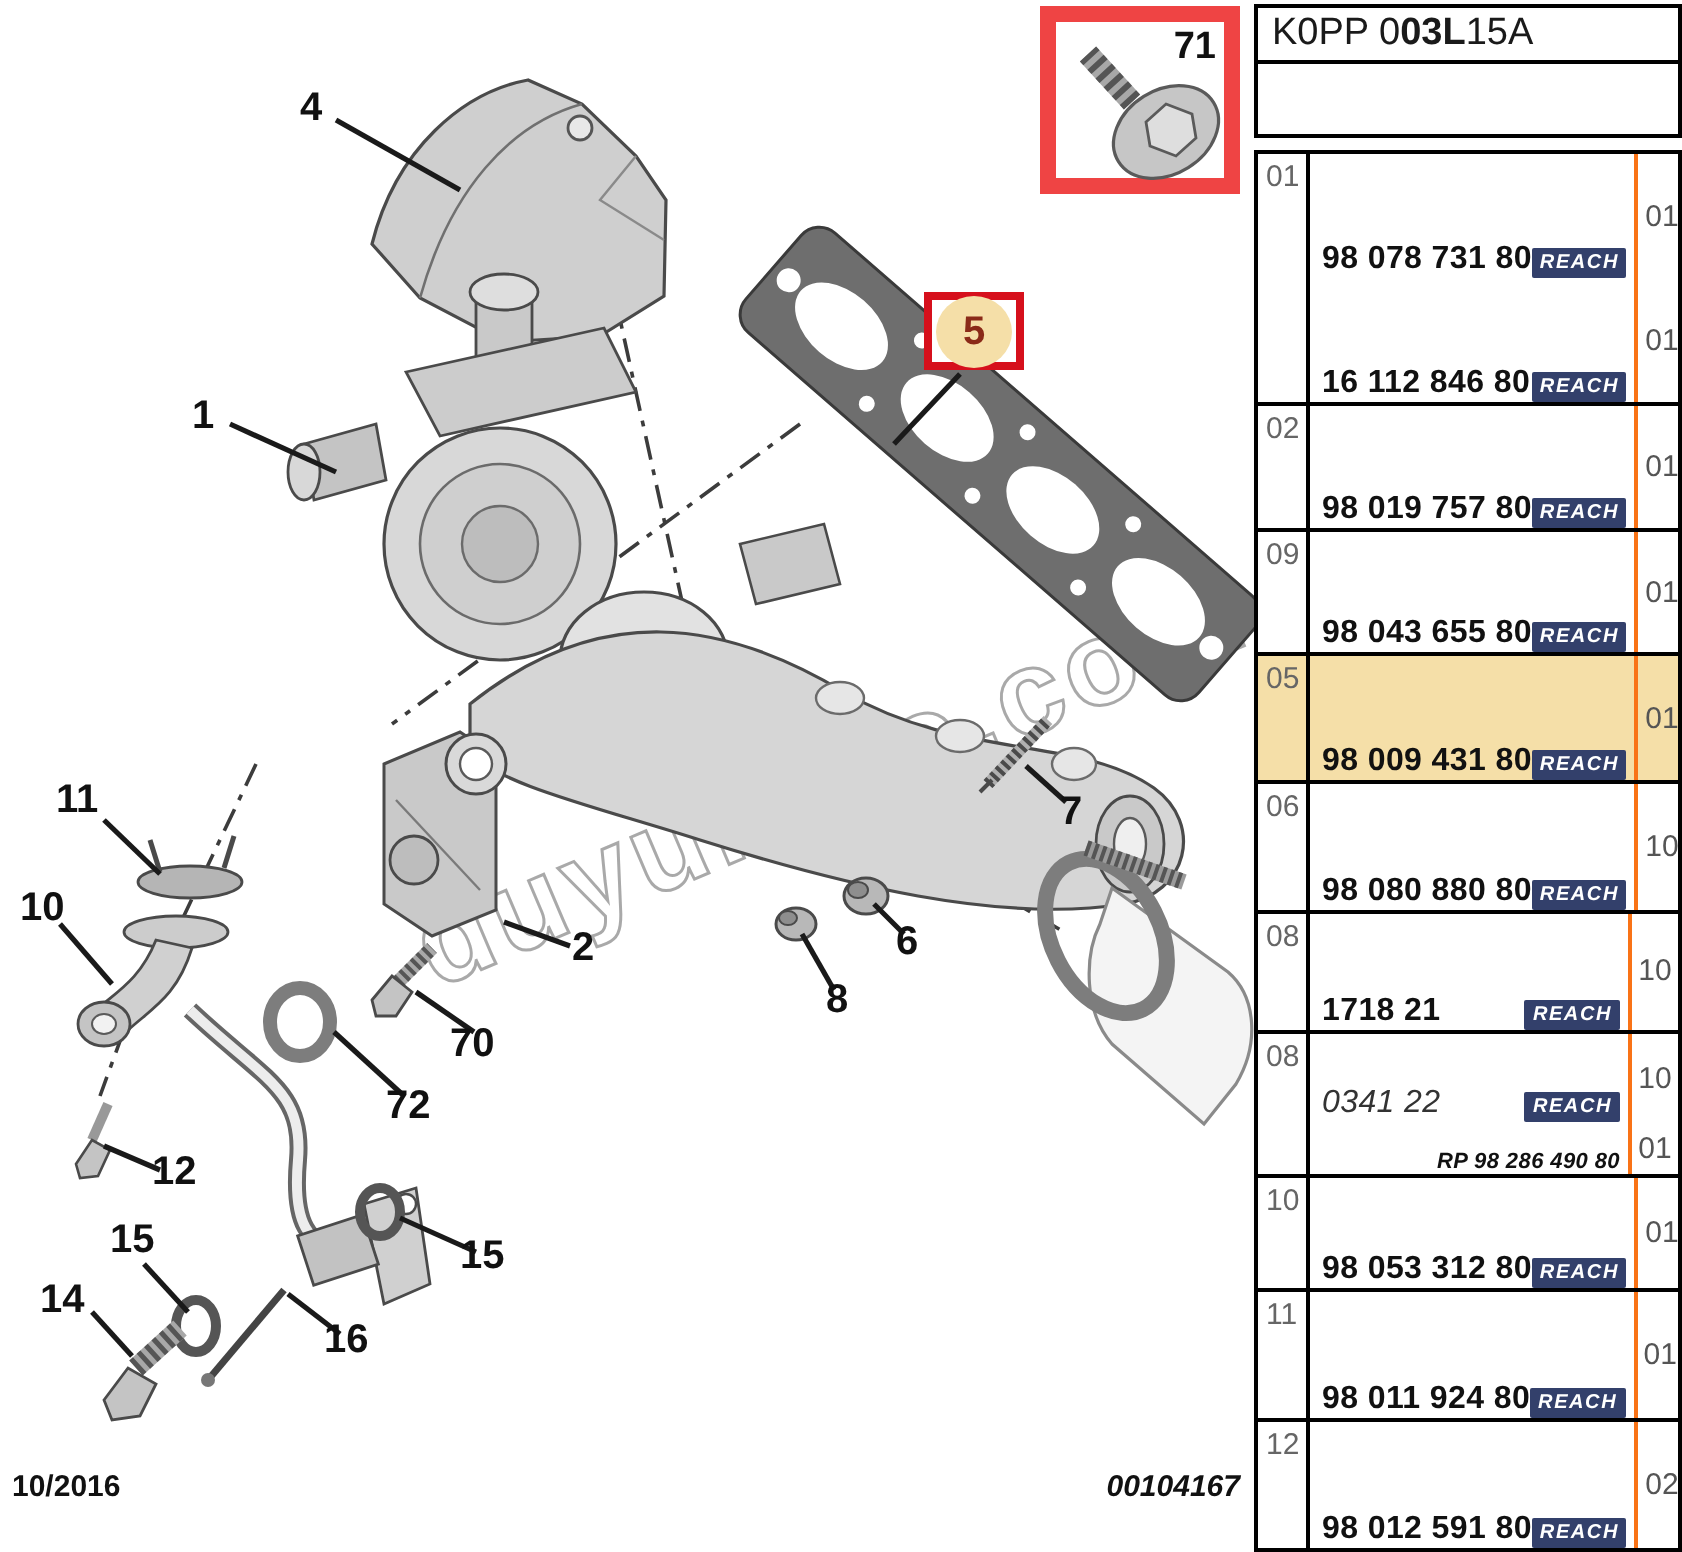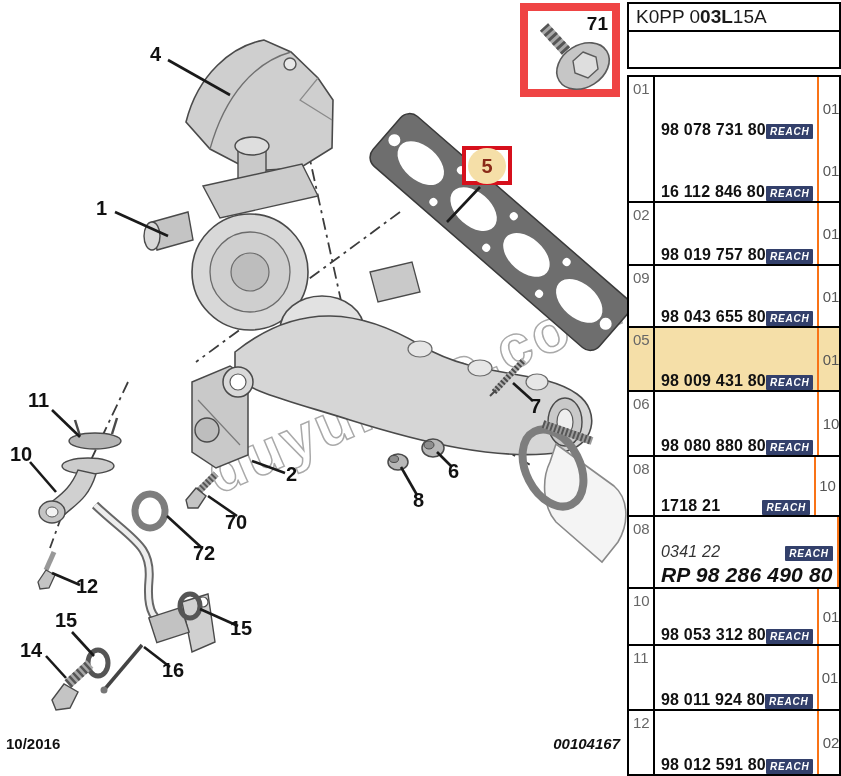--- a/index.html
+++ b/index.html
@@ -343,21 +343,21 @@
         <div class="pline" style="flex:0 0 44px;">
           <div class="main">
               <span class="pn it">0341 22</span>
               <span class="sp"></span>
               <span class="reach">REACH</span>
             </div>
           <div class="qty">10</div>
         </div>
         <div class="pline" style="flex:0 0 26px;">
           <div class="main rend">
-              <span class="pn rp" style="font-size:21px;">RP 98 286 490 80</span>
+              <span class="pn rp" style="font-size:11px;">RP 98 286 490 80</span>
             </div>
           <div class="qty">01</div>
         </div>
       </div>
     </div>
 
     <div class="trow" style="height:57px;">
       <div class="idx">10</div>
       <div class="lines">
           <div class="pline">

